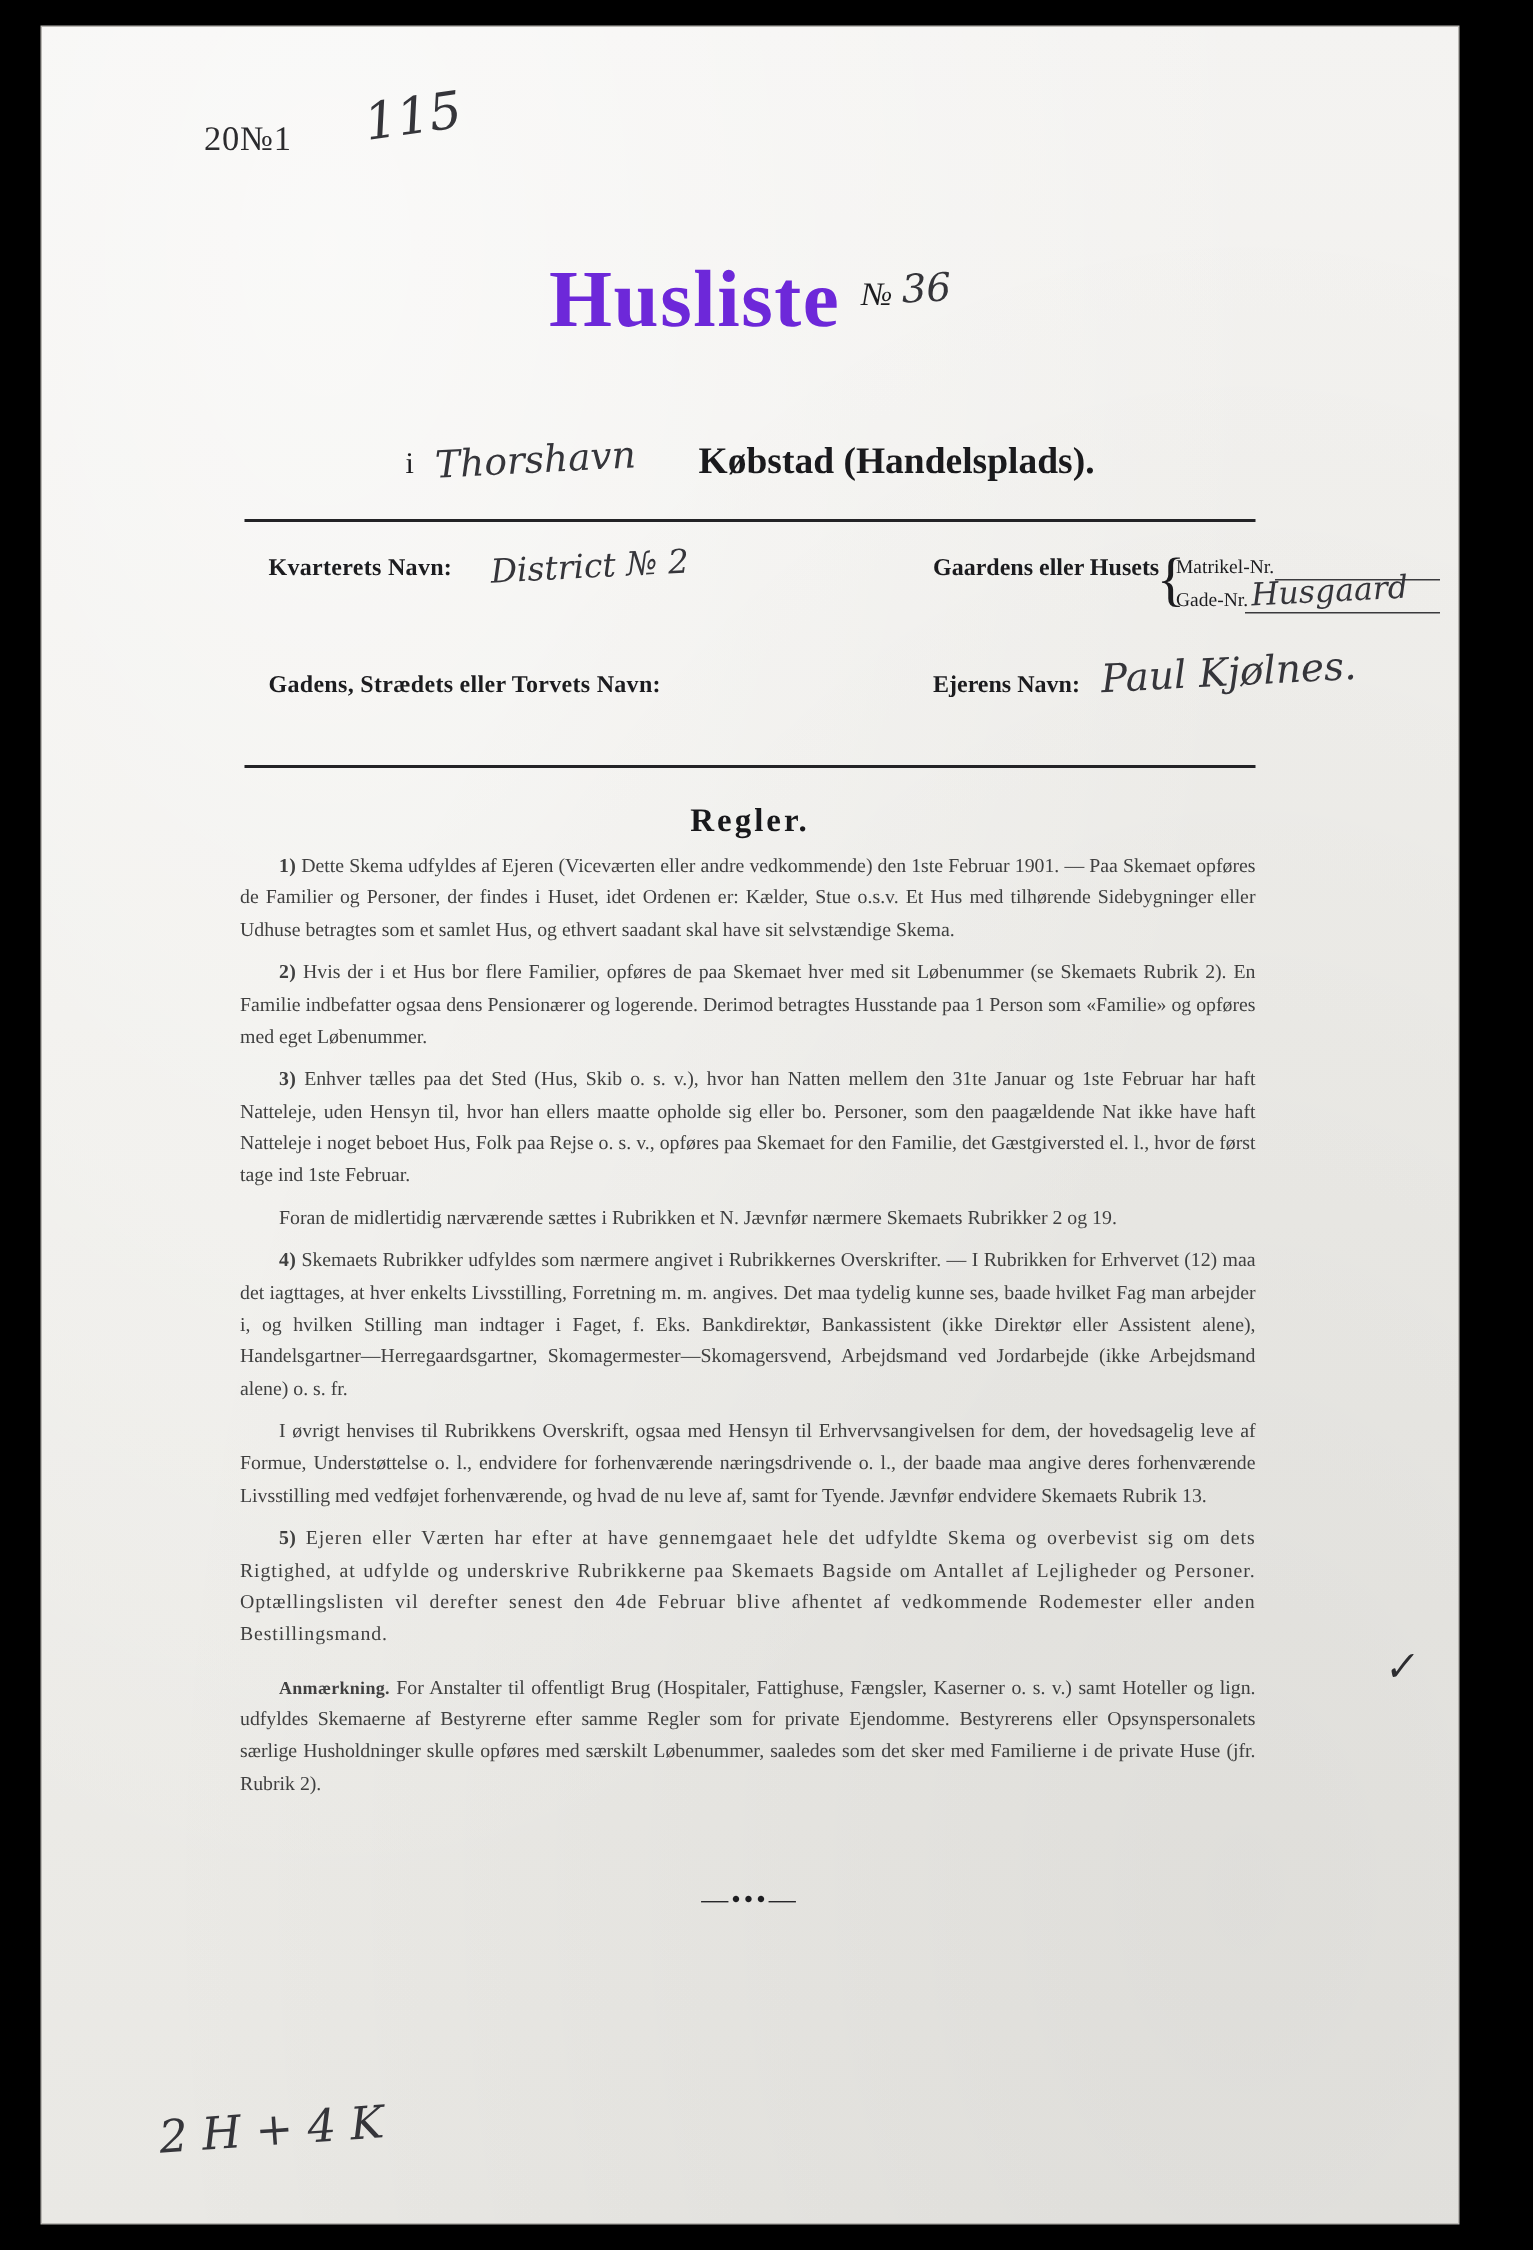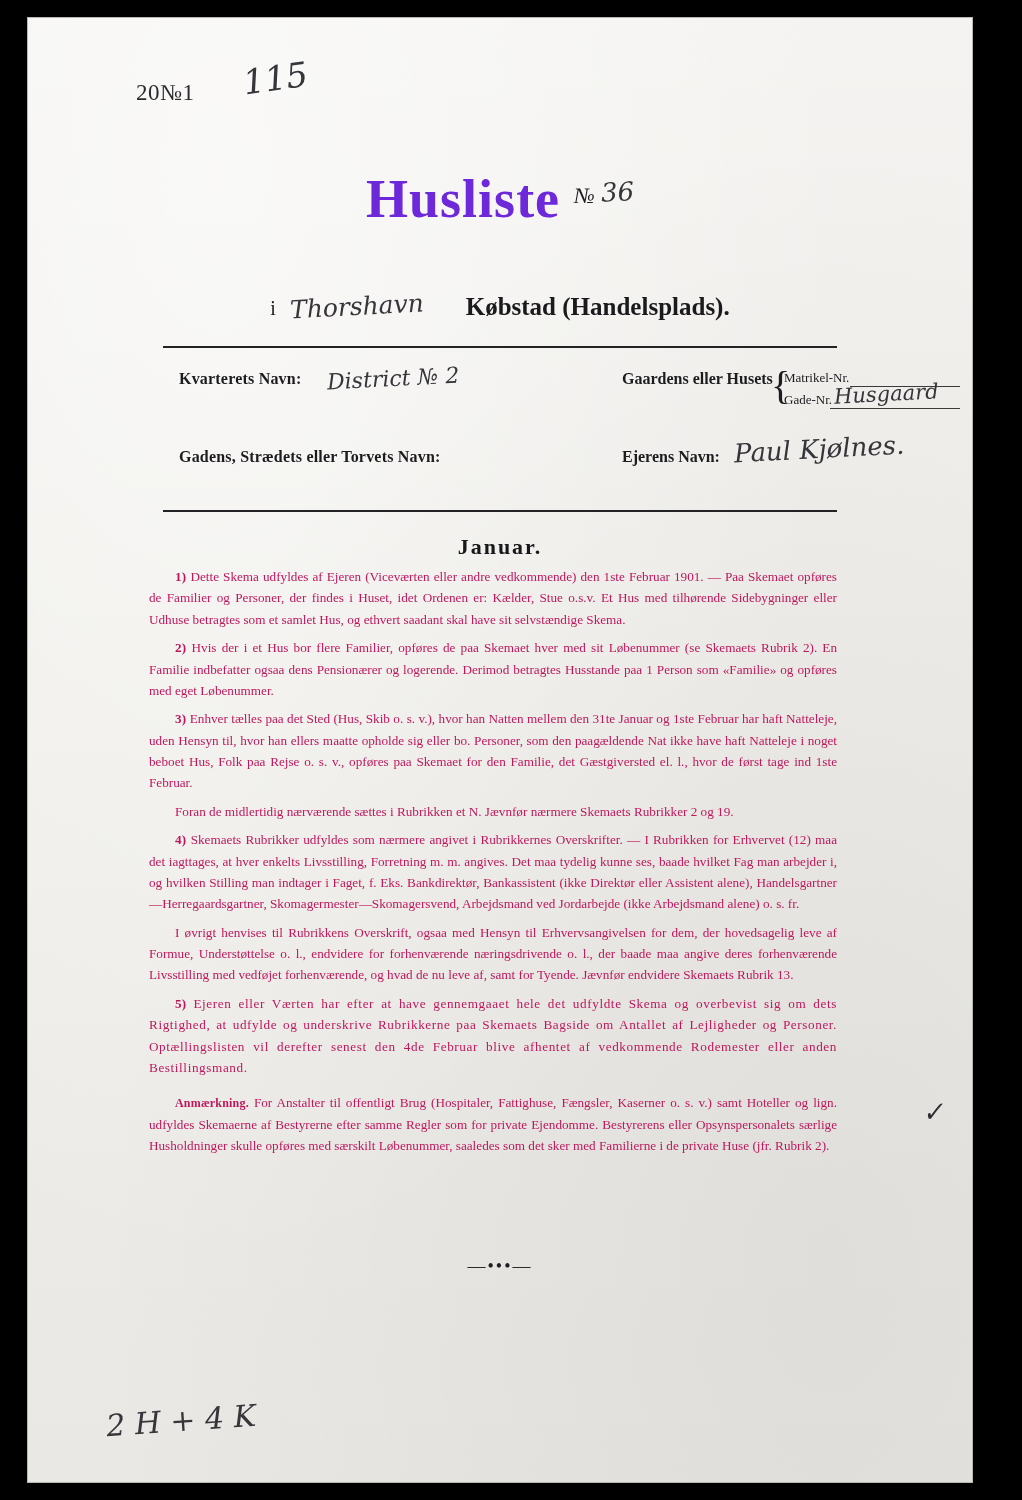--- a/index.html
+++ b/index.html
@@ -185,27 +185,27 @@
     left: 0; right: 0;
     top: 516px;
     text-align: center;
     font-weight: bold;
     font-size: 22px;
     letter-spacing: 2px;
     color: #18181b;
   }
   .body-text {
     position: absolute;
-    left: 121px;
+    left: 132px;
     right: 135px;
     top: 548px;
     font-size: 13.2px;
     line-height: 1.62;
     text-align: justify;
-    color: #be185d;
+    color: #404040;
   }
   .body-text p { margin: 0 0 7px 0; }
   .body-text p.ind { text-indent: 26px; }
   .body-text b { letter-spacing: 0.2px; }
   .spaced { letter-spacing: 0.6px; }
 
   .endmark {
     position: absolute;
     left: 0; right: 0;
     top: 1238px;
@@ -256,21 +256,21 @@
       <span class="flabel-left" style="top:40px;">Gadens, Strædets eller Torvets Navn:</span>
       <span class="handwriting hw-field" style="left:420px; top:34px;"></span>
 
       <span class="flabel-right" style="top:40px;">Ejerens Navn:</span>
       <span class="handwriting hw-field" style="left:690px; top:26px; font-size:26px;">Paul Kjølnes.</span>
     </div>
   </div>
 
   <div class="rule r2"></div>
 
-  <div class="regler-h">Januar.</div>
+  <div class="regler-h">Regler.</div>
 
   <div class="body-text">
     <p class="ind"><b>1)</b> <span>Dette Skema udfyldes af Ejeren (Viceværten eller andre vedkommende) den 1ste Februar 1901. — Paa Skemaet opføres de Familier og Personer, der findes i Huset, idet Ordenen er: Kælder, Stue o.s.v. Et Hus med tilhørende Sidebygninger eller Udhuse betragtes som et samlet Hus, og ethvert saadant skal have sit selvstændige Skema.</span></p>
     <p class="ind"><b>2)</b> <span>Hvis der i et Hus bor flere Familier, opføres de paa Skemaet hver med sit Løbenummer (se Skemaets Rubrik 2). En Familie indbefatter ogsaa dens Pensionærer og logerende. Derimod betragtes Husstande paa 1 Person som «Familie» og opføres med eget Løbenummer.</span></p>
     <p class="ind"><b>3)</b> <span>Enhver tælles paa det Sted (Hus, Skib o. s. v.), hvor han Natten mellem den 31te Januar og 1ste Februar har haft Natteleje, uden Hensyn til, hvor han ellers maatte opholde sig eller bo. Personer, som den paagældende Nat ikke have haft Natteleje i noget beboet Hus, Folk paa Rejse o. s. v., opføres paa Skemaet for den Familie, det Gæstgiversted el. l., hvor de først tage ind 1ste Februar.</span></p>
     <p class="ind"><span>Foran de midlertidig nærværende sættes i Rubrikken et N. Jævnfør nærmere Skemaets Rubrikker 2 og 19.</span></p>
     <p class="ind"><b>4)</b> <span>Skemaets Rubrikker udfyldes som nærmere angivet i Rubrikkernes Overskrifter. — I Rubrikken for Erhvervet (12) maa det iagttages, at hver enkelts Livsstilling, Forretning m. m. angives. Det maa tydelig kunne ses, baade hvilket Fag man arbejder i, og hvilken Stilling man indtager i Faget, f. Eks. Bankdirektør, Bankassistent (ikke Direktør eller Assistent alene), Handelsgartner—Herregaardsgartner, Skomagermester—Skomagersvend, Arbejdsmand ved Jordarbejde (ikke Arbejdsmand alene) o. s. fr.</span></p>
     <p class="ind"><span>I øvrigt henvises til Rubrikkens Overskrift, ogsaa med Hensyn til Erhvervsangivelsen for dem, der hovedsagelig leve af Formue, Understøttelse o. l., endvidere for forhenværende næringsdrivende o. l., der baade maa angive deres forhenværende Livsstilling med vedføjet forhenværende, og hvad de nu leve af, samt for Tyende. Jævnfør endvidere Skemaets Rubrik 13.</span></p>
     <p class="ind spaced"><b>5)</b> <span>Ejeren eller Værten har efter at have gennemgaaet hele det udfyldte Skema og overbevist sig om dets Rigtighed, at udfylde og underskrive Rubrikkerne paa Skemaets Bagside om Antallet af Lejligheder og Personer. Optællingslisten vil derefter senest den 4de Februar blive afhentet af vedkommende Rodemester eller anden Bestillingsmand.</span></p>
     <p class="ind" style="margin-top:14px;"><b style="font-size:12px;">Anmærkning.</b> <span>For Anstalter til offentligt Brug (Hospitaler, Fattighuse, Fængsler, Kaserner o. s. v.) samt Hoteller og lign. udfyldes Skemaerne af Bestyrerne efter samme Regler som for private Ejendomme. Bestyrerens eller Opsynspersonalets særlige Husholdninger skulle opføres med særskilt Løbenummer, saaledes som det sker med Familierne i de private Huse (jfr. Rubrik 2).</span></p>

